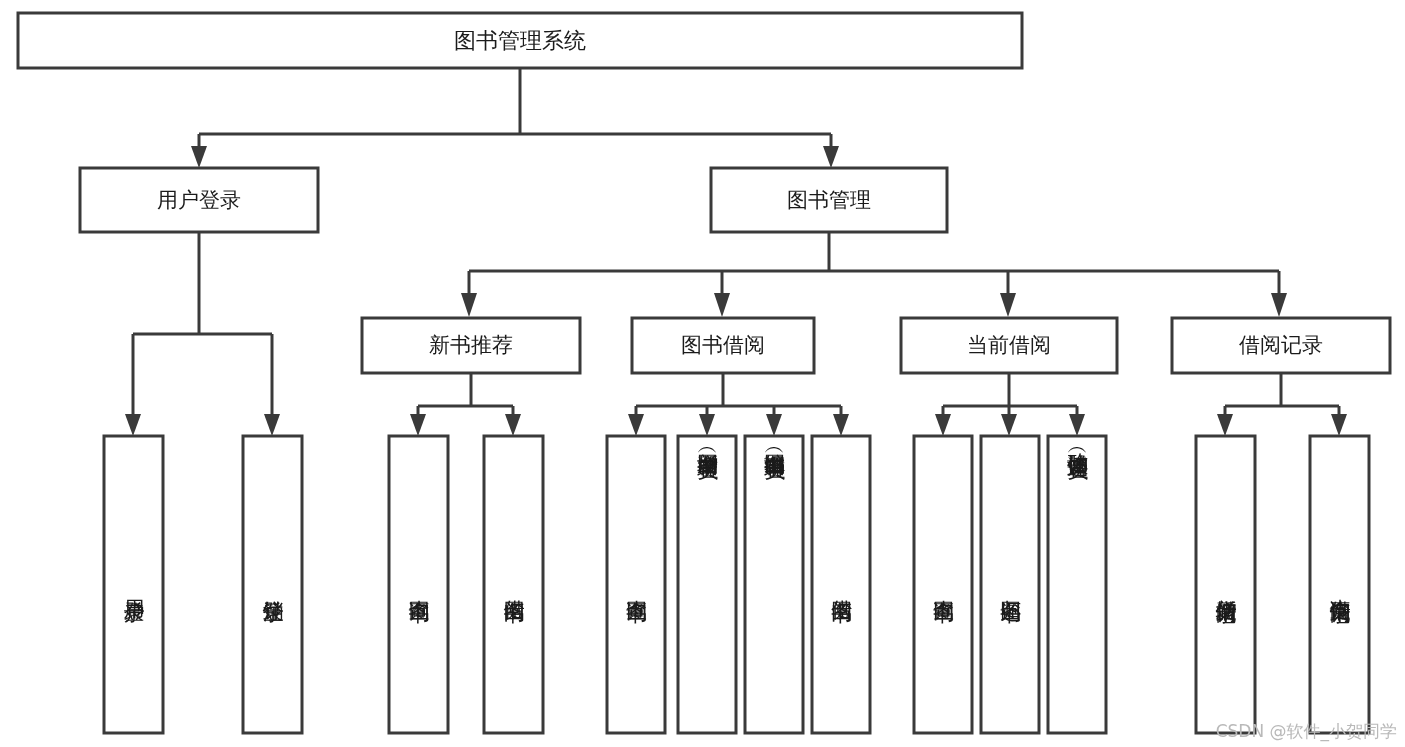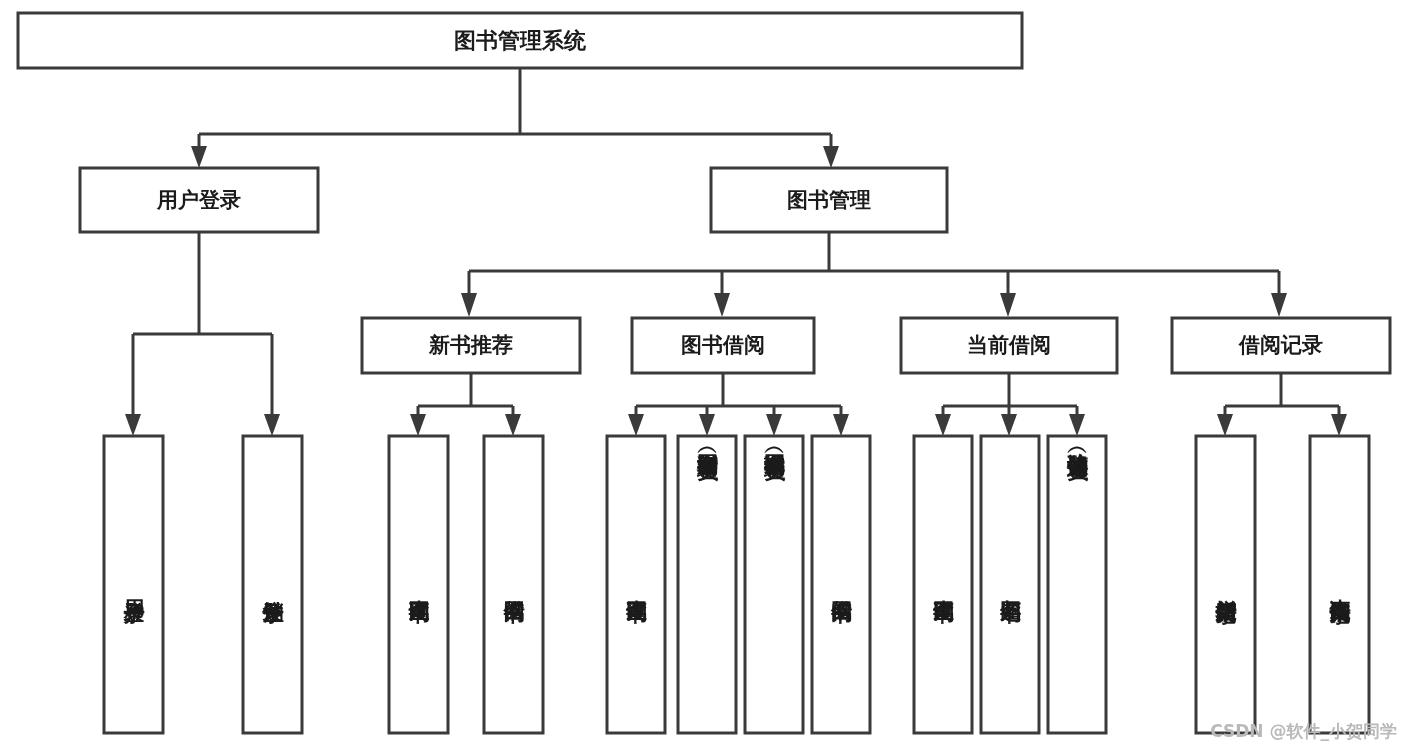--- a/index.html
+++ b/index.html
@@ -10,21 +10,20 @@
   }
   body {
     font-family: "DejaVu Sans", "Liberation Sans", sans-serif;
   }
   #diagram-root {
     position: relative;
     width: 1405px;
     height: 747px;
     background: #ffffff;
     overflow: hidden;
-    font-weight: bold;
   }
   svg#flow-svg {
     position: absolute;
     left: 0;
     top: 0;
     width: 1405px;
     height: 747px;
     display: block;
   }
   .node-rect {

